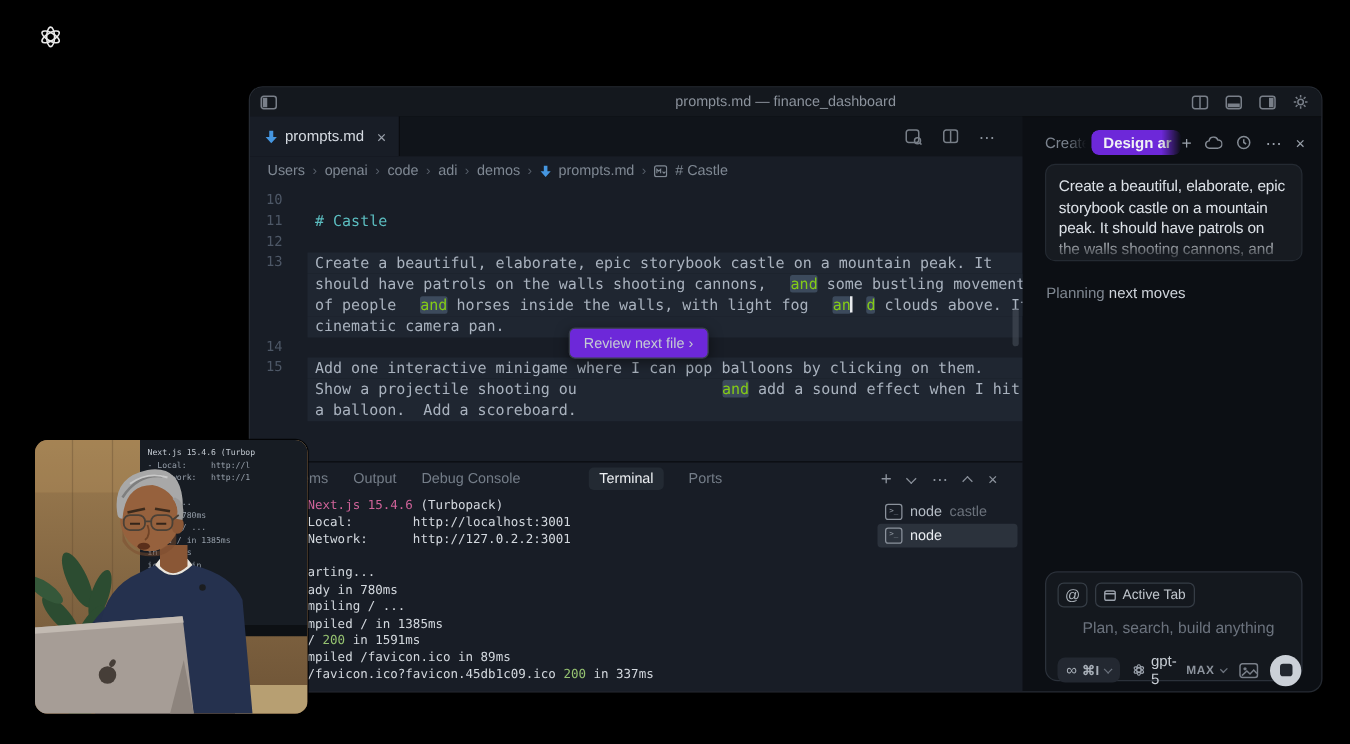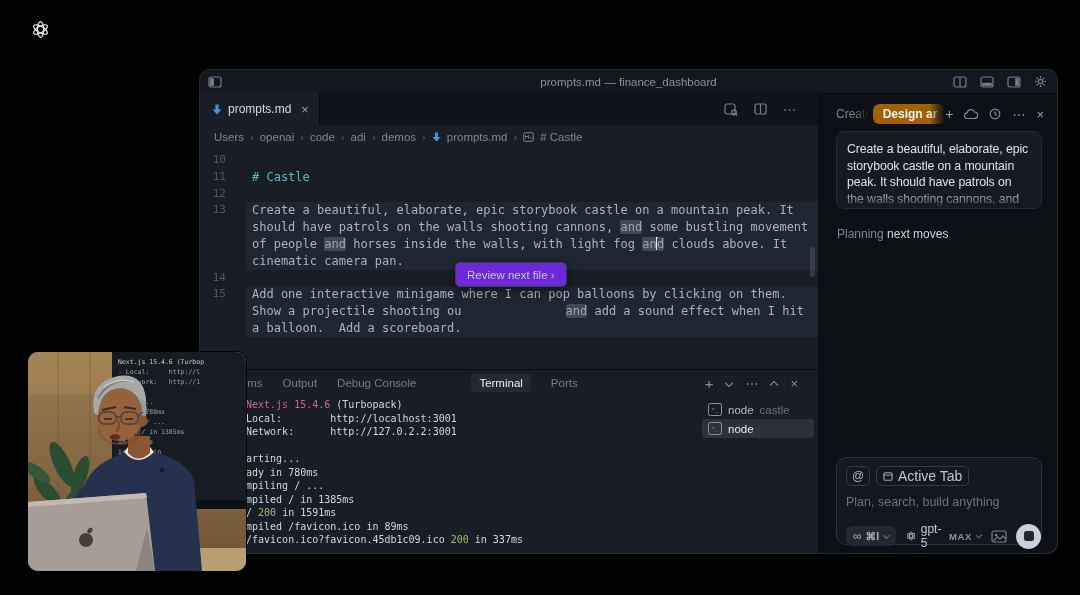--- a/index.html
+++ b/index.html
@@ -37,21 +37,21 @@
 
   
   .editor{height:217px;background:#181d26;position:relative;padding-top:4px;
           font-size:12px;line-height:16.8px;overflow:hidden;}
   .ed-line{display:flex;height:16.8px;}
   .ln{width:26px;padding-right:12px;text-align:right;color:#4d5766;font-size:11px;
       font-family:"DejaVu Sans Mono",monospace;flex:none;}
   .code{font-family:"DejaVu Sans Mono",monospace;color:#a9b2be;white-space:pre;
         flex:1;margin-left:8px;padding-left:6px;}
   .code.blk{background:#1f2631;}
-  .code .hl{background:#3c4a5c;border-radius:2px;color:#a3a3a3;}
+  .code .hl{background:#3c4a5c;border-radius:2px;color:#84cc16;margin-left:12px;}
   .code .head{color:#5bbcbf;}
   .code .gap{display:inline-block;}
   .caret{display:inline-block;width:1.5px;height:13px;background:#e8eaed;
          vertical-align:-2px;margin:0 -0.5px;}
   .ed-tooltip{position:absolute;left:255px;top:169px;height:23px;display:flex;align-items:center;
          background:#6d28d9;border:1px solid #3a414b;border-radius:5px;padding:0 11px;
          font-size:11.5px;color:#c5cbd3;box-shadow:0 3px 10px rgba(0,0,0,.5);z-index:6;white-space:nowrap;}
   .scrollthumb{position:absolute;right:3px;top:99px;width:5px;height:30px;background:#4a525d;
          opacity:.55;border-radius:3px;}
 
@@ -78,40 +78,40 @@
   .term-ic{width:12px;height:11px;border:1px solid #8b929c;border-radius:2.5px;flex:none;
            font-size:6px;line-height:9px;text-align:center;color:#8b929c;
            font-family:"DejaVu Sans Mono",monospace;}
 
   
   .chat{position:absolute;left:628px;top:23px;width:222px;bottom:0;}
   .chat-tabs{display:flex;align-items:center;margin-top:11px;padding:0 6px 0 8px;}
   .chat-tab{font-size:12px;color:#7b838e;white-space:nowrap;overflow:hidden;}
   .chat-tab.t0{width:36px;-webkit-mask-image:linear-gradient(to right,#000 55%,transparent);
                mask-image:linear-gradient(to right,#000 55%,transparent);}
-  .chat-tab.active{color:#f0f2f5;font-weight:bold;background:#a16207;border-radius:6px;
+  .chat-tab.active{color:#f0f2f5;font-weight:bold;background:#6d28d9;border-radius:6px;
                padding:3px 10px;margin-left:4px;width:58px;
                -webkit-mask-image:linear-gradient(to right,#000 78%,transparent);
                mask-image:linear-gradient(to right,#000 78%,transparent);}
   .chat-tab-actions{margin-left:auto;display:flex;align-items:center;gap:11px;color:#9aa1ab;}
   .quote{margin:7px 8px 0 8px;background:#171b21;border:1px solid #242a32;border-radius:8px;
          padding:9px 10px;height:58px;overflow:hidden;position:relative;
          font-size:12.3px;line-height:16.5px;letter-spacing:-.1px;color:#dde2e8;}
   .quote::after{content:"";position:absolute;left:0;right:0;bottom:0;height:18px;
          background:linear-gradient(to bottom,rgba(23,27,33,0),rgba(23,27,33,.92));}
   .chat-status{margin:18px 8px 0 9px;font-size:12px;}
   .chat-status .lead{color:#7f8791;}
   .chat-status .rest{color:#cfd4db;}
   .composer{position:absolute;left:8px;right:8px;bottom:8px;height:88px;background:#14181e;
             border:1px solid #2b313a;border-radius:10px;padding:8px 9px;box-sizing:border-box;}
   .comp-row1{display:flex;align-items:center;gap:6px;}
   .chip{height:20px;display:flex;align-items:center;gap:5px;border:1px solid #353c45;
-        border-radius:5px;padding:0 6px;font-size:14px;color:#c0c6cd;box-sizing:border-box;}
+        border-radius:5px;padding:0 6px;font-size:11px;color:#c0c6cd;box-sizing:border-box;}
   .chip.at{width:24px;justify-content:center;font-size:12px;padding:0;color:#aeb5bd;}
-  .placeholder{margin-top:9px;font-size:12.5px;color:#6b727d;}
+  .placeholder{margin-top:9px;font-size:12.5px;color:#6b727d;margin-left:20px;}
   .comp-row3{display:flex;align-items:center;margin-top:13px;gap:10px;}
   .mode-chip{height:20px;background:#232831;border-radius:6px;display:flex;align-items:center;
              gap:4px;padding:0 7px;color:#a9b0b9;}
   .mode-chip .inf{font-size:12px;}
   .mode-chip .keys{font-size:10.5px;font-weight:bold;letter-spacing:.3px;}
   .chev-sm{width:4px;height:4px;border-right:1.2px solid #6c737e;border-bottom:1.2px solid #6c737e;
            display:inline-block;transform:rotate(45deg);margin-top:-2px;}
   .model{display:flex;align-items:center;gap:5px;color:#c6ccd3;font-size:12px;}
   .model .badge{font-size:9.5px;letter-spacing:.6px;color:#8d949e;font-weight:bold;}
   .comp-right{margin-left:auto;display:flex;align-items:center;gap:9px;}

